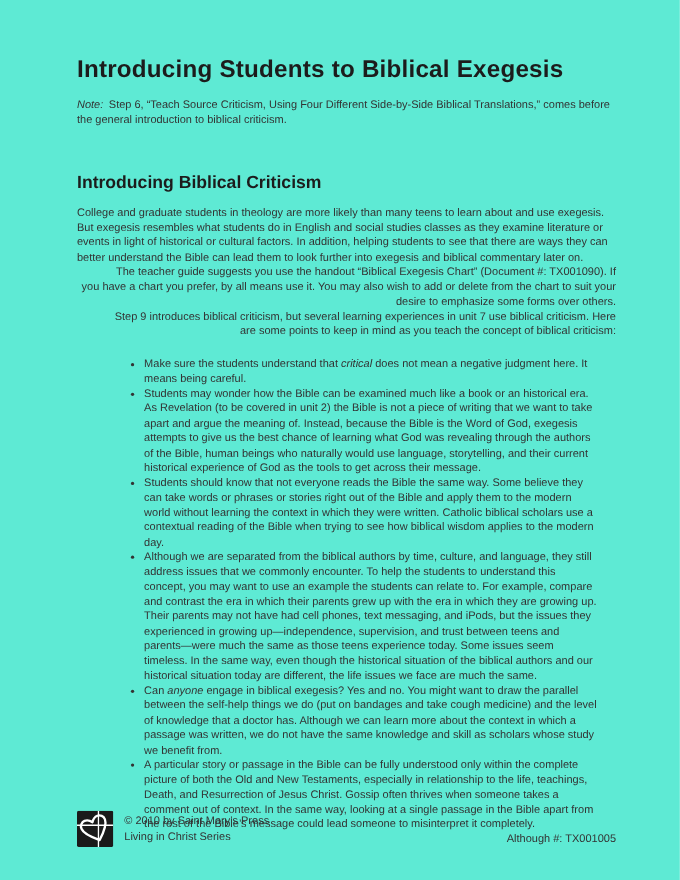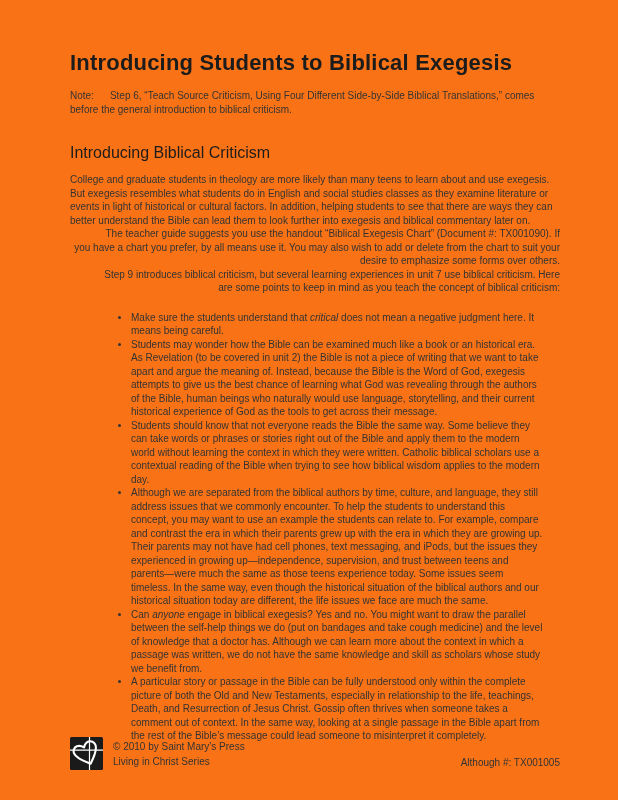--- a/index.html
+++ b/index.html
@@ -8,45 +8,46 @@
     width: 618px;
     height: 800px;
     position: relative;
     font-family: "Liberation Sans", "DejaVu Sans", sans-serif;
     color: #333333;
     overflow: hidden;
   }
   .page {
     position: absolute;
     inset: 0;
-    background: #f97316;
+    background: #5eead4;
     padding: 50px 58px 0 70px;
   }
   .doc-title {
     font-size: 22px;
     line-height: 26px;
     font-weight: bold;
     color: #1c1c1c;
     letter-spacing: 0.2px;
     margin-bottom: 13px;
   }
   .note-line {
     font-size: 10px;
     line-height: 13.5px;
     color: #333333;
   }
   .note-label {
-    margin-right: 16px;
+    font-style: italic;
+    margin-right: 5px;
   }
   .section-heading {
     font-size: 16px;
     line-height: 19px;
-    font-weight: normal;
+    font-weight: bold;
     color: #1c1c1c;
-    margin-top: 27px;
+    margin-top: 41px;
     margin-bottom: 11px;
   }
   .body-text {
     font-size: 10px;
     line-height: 13.5px;
     color: #333333;
   }
   .body-text.indent { text-indent: 24px; text-align: right; }
   ul.bullet-list {
     margin: 16px;

